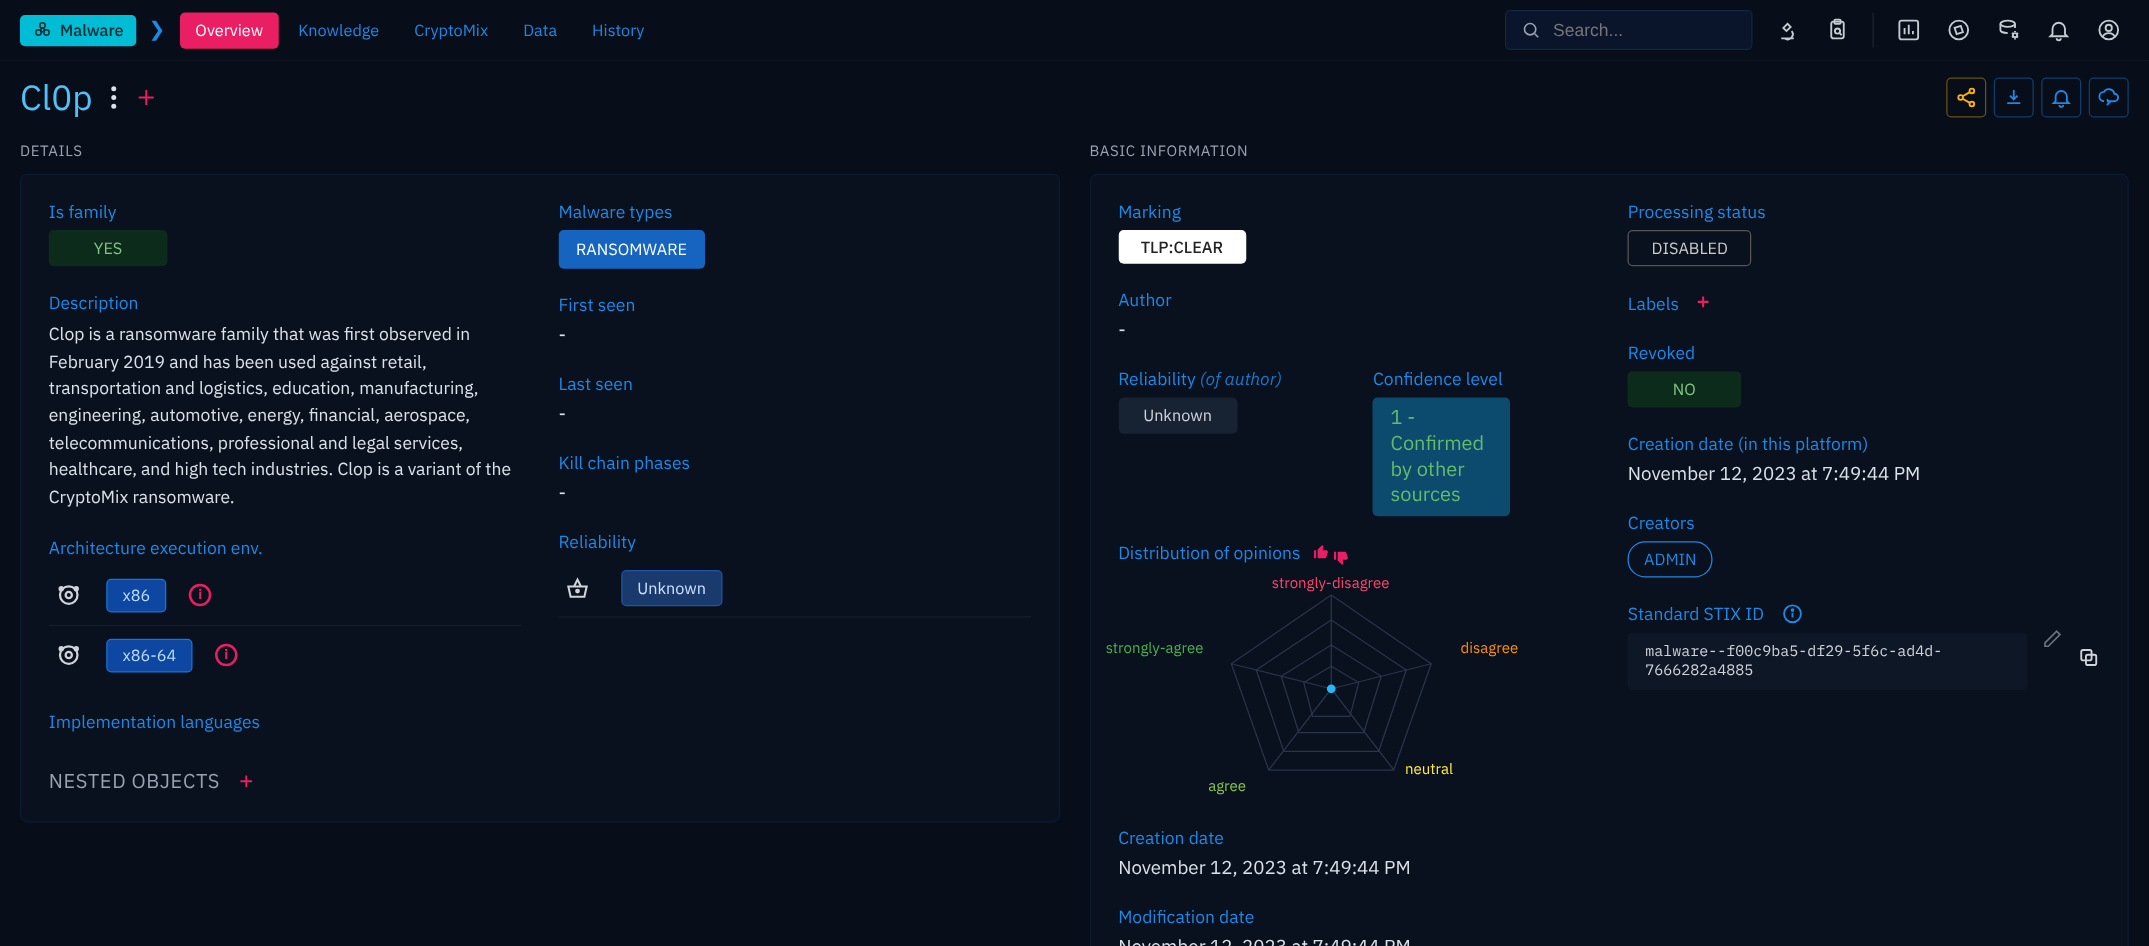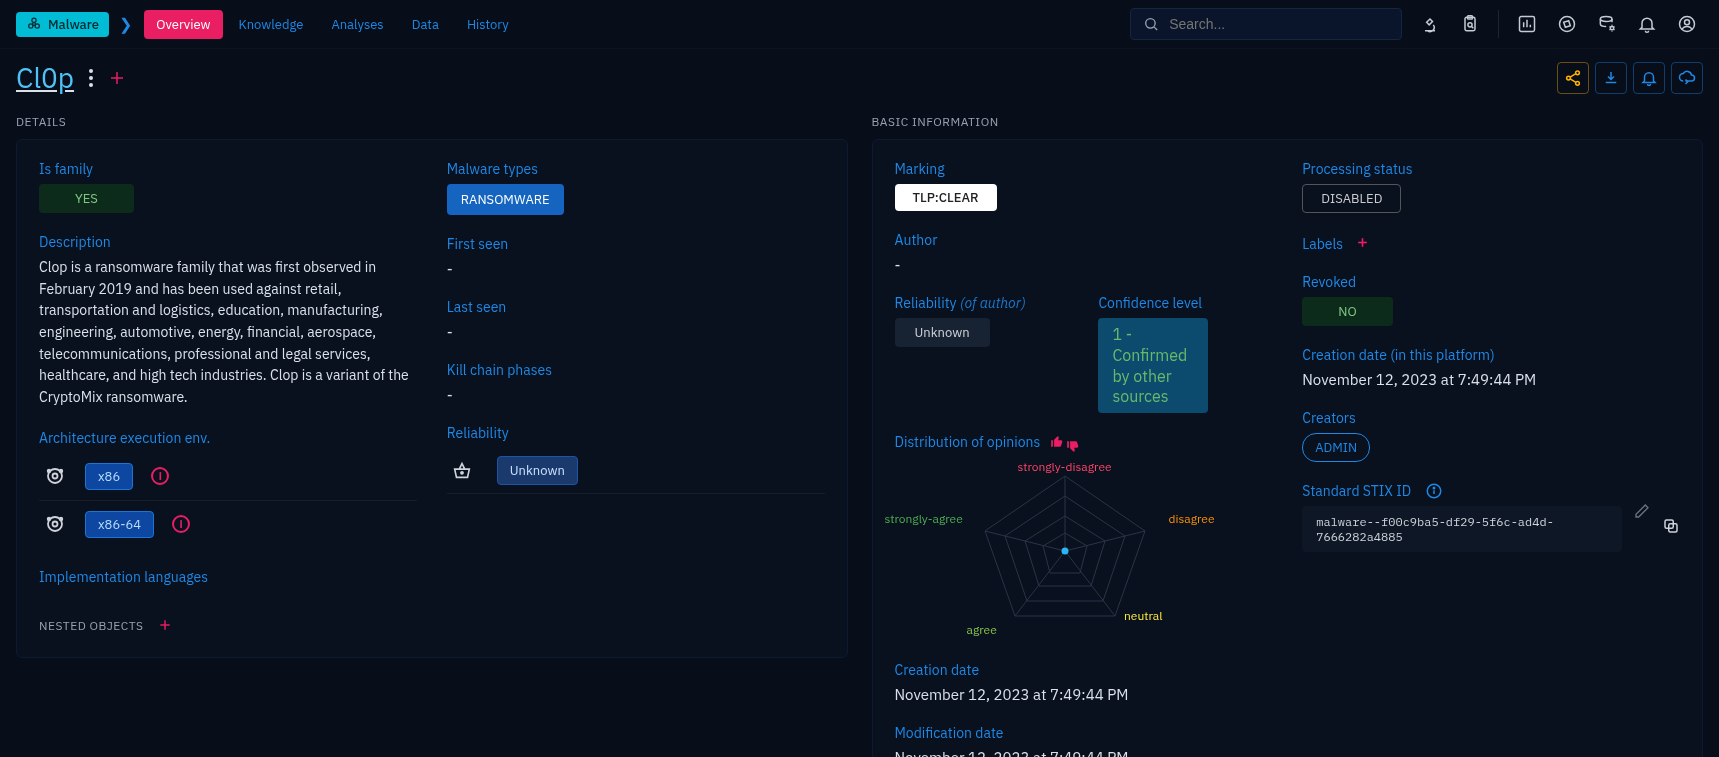--- a/index.html
+++ b/index.html
@@ -64,21 +64,21 @@
   .tab.active { background: var(--pink); color: #fff; }
   .spacer { flex: 1; }
   .search {
     display: flex;
     align-items: center;
     gap: 8px;
     background: #0a152b;
     border: 1px solid #132642;
     border-radius: 4px;
     padding: 6px 12px;
-    width: 272px;
+    width: 198px;
   }
   .search input {
     background: transparent;
     border: none;
     outline: none;
     color: var(--text);
     font-size: 14px;
     width: 100%;
   }
   .top-icons { display: flex; align-items: center; gap: 8px; }
@@ -91,21 +91,20 @@
     border-radius: 4px;
   }
   .icon-btn svg { width: 20px; height: 20px; }
 
   
   .title-row {
     display: flex;
     align-items: center;
     padding: 10px 16px 18px;
     gap: 14px;
-    text-decoration: underline;
   }
   .title-row h1 {
     margin: 0;
     font-size: 28px;
     font-weight: 400;
     color: var(--accent-light);
   }
   .title-actions-right {
     margin-left: auto;
     display: flex;
@@ -188,21 +187,21 @@
 
   .cap-row { display:flex; align-items:center; gap: 24px; padding: 8px 4px; border-bottom: 1px solid rgba(255,255,255,0.06);}
   .cap-icon { width: 22px; height: 22px; color: #cfd3da; }
   .cap-chip { background: #1a3a6e; border:1px solid #1e54a8; color:#cde0ff; padding:5px 12px; border-radius:4px; font-size:13px;}
 
   .nested-row {
     display: flex;
     align-items: center;
     gap: 14px;
     margin-top: 28px;
-    font-size: 12px;
+    font-size: 16px;
     letter-spacing: 0.5px;
     color: var(--text-dim);
   }
   .nested-plus { color: var(--pink); font-size: 18px; cursor: pointer; }
 
   
   .row-2col { display:grid; grid-template-columns: 1fr 1fr; gap: 10px 30px; }
   .opinions-header { display:flex; align-items:center; gap:10px; }
   .thumbs { color: var(--pink); display:inline-flex; gap:2px;}
   .thumbs svg { width:14px; height:14px;}
@@ -244,21 +243,21 @@
           <circle cx="7.2" cy="15" r="3.2"></circle>
           <circle cx="16.8" cy="15" r="3.2"></circle>
         </svg>
       <span>Malware</span>
     </span>
     <span class="chevron">❯</span>
   </div>
   <div class="tabs">
     <div class="tab active">Overview</div>
     <div class="tab">Knowledge</div>
-    <div class="tab">Analyses</div>
+    <div class="tab">CryptoMix</div>
     <div class="tab">Data</div>
     <div class="tab">History</div>
   </div>
   <div class="spacer"></div>
   <div class="search">
     <svg width="18" height="18" viewBox="0 0 24 24" fill="none" stroke="#9aa2b1" stroke-width="2">
         <circle cx="11" cy="11" r="7"></circle>
         <line x1="21" y1="21" x2="16.65" y2="16.65"></line>
       </svg>
     <input placeholder="Search..." style="">

